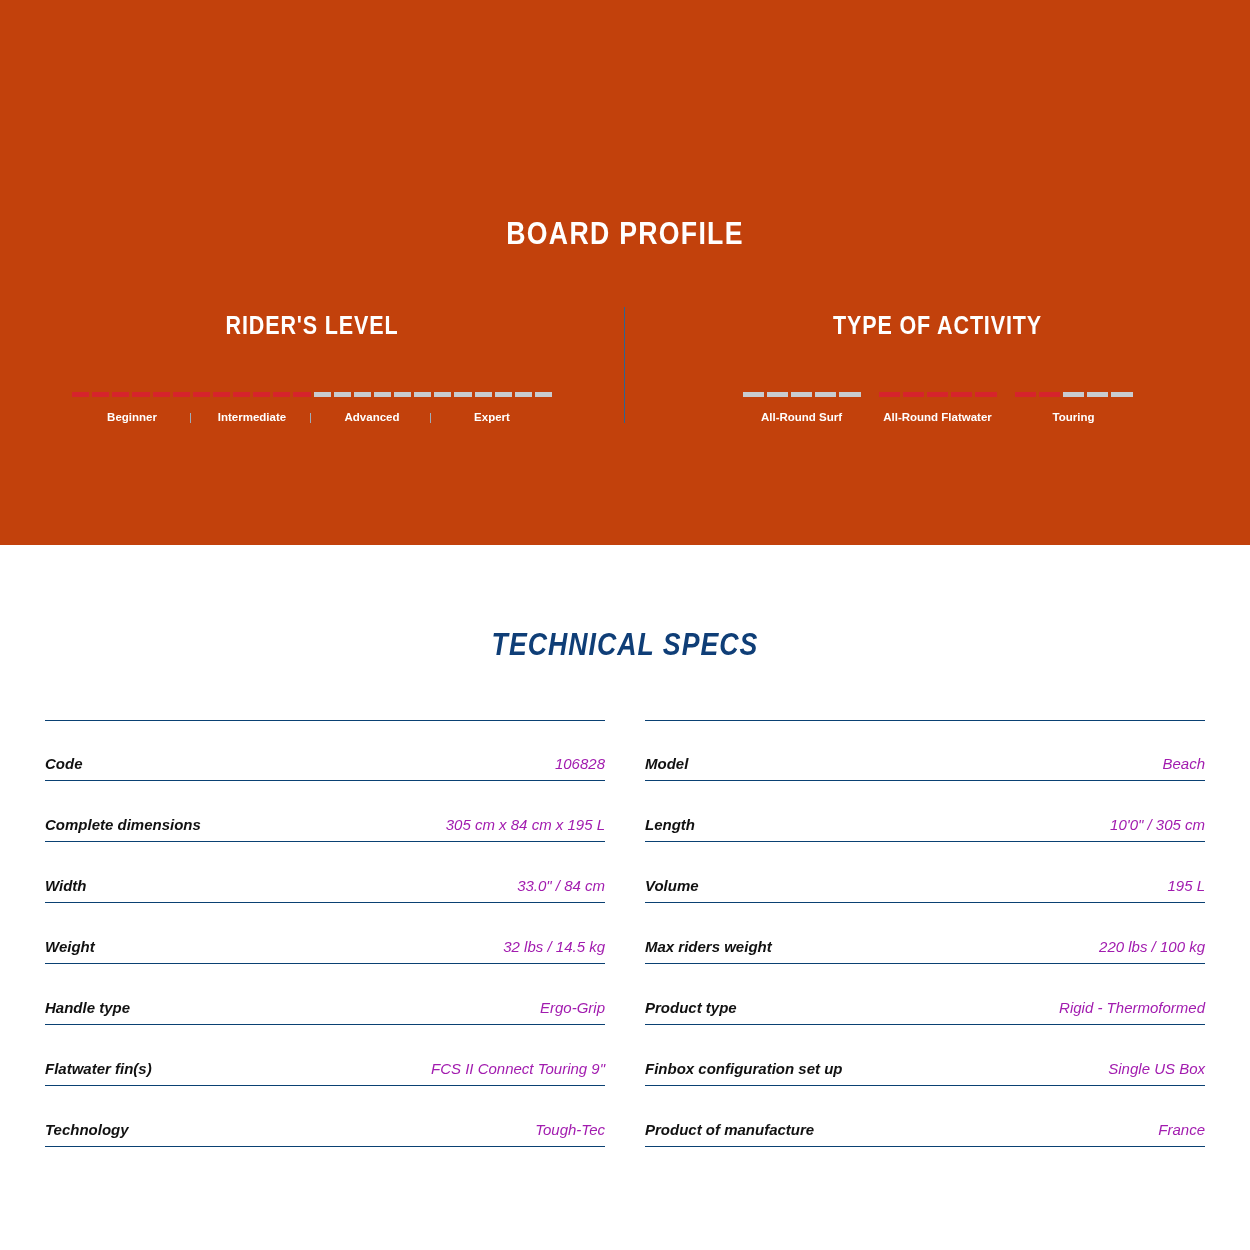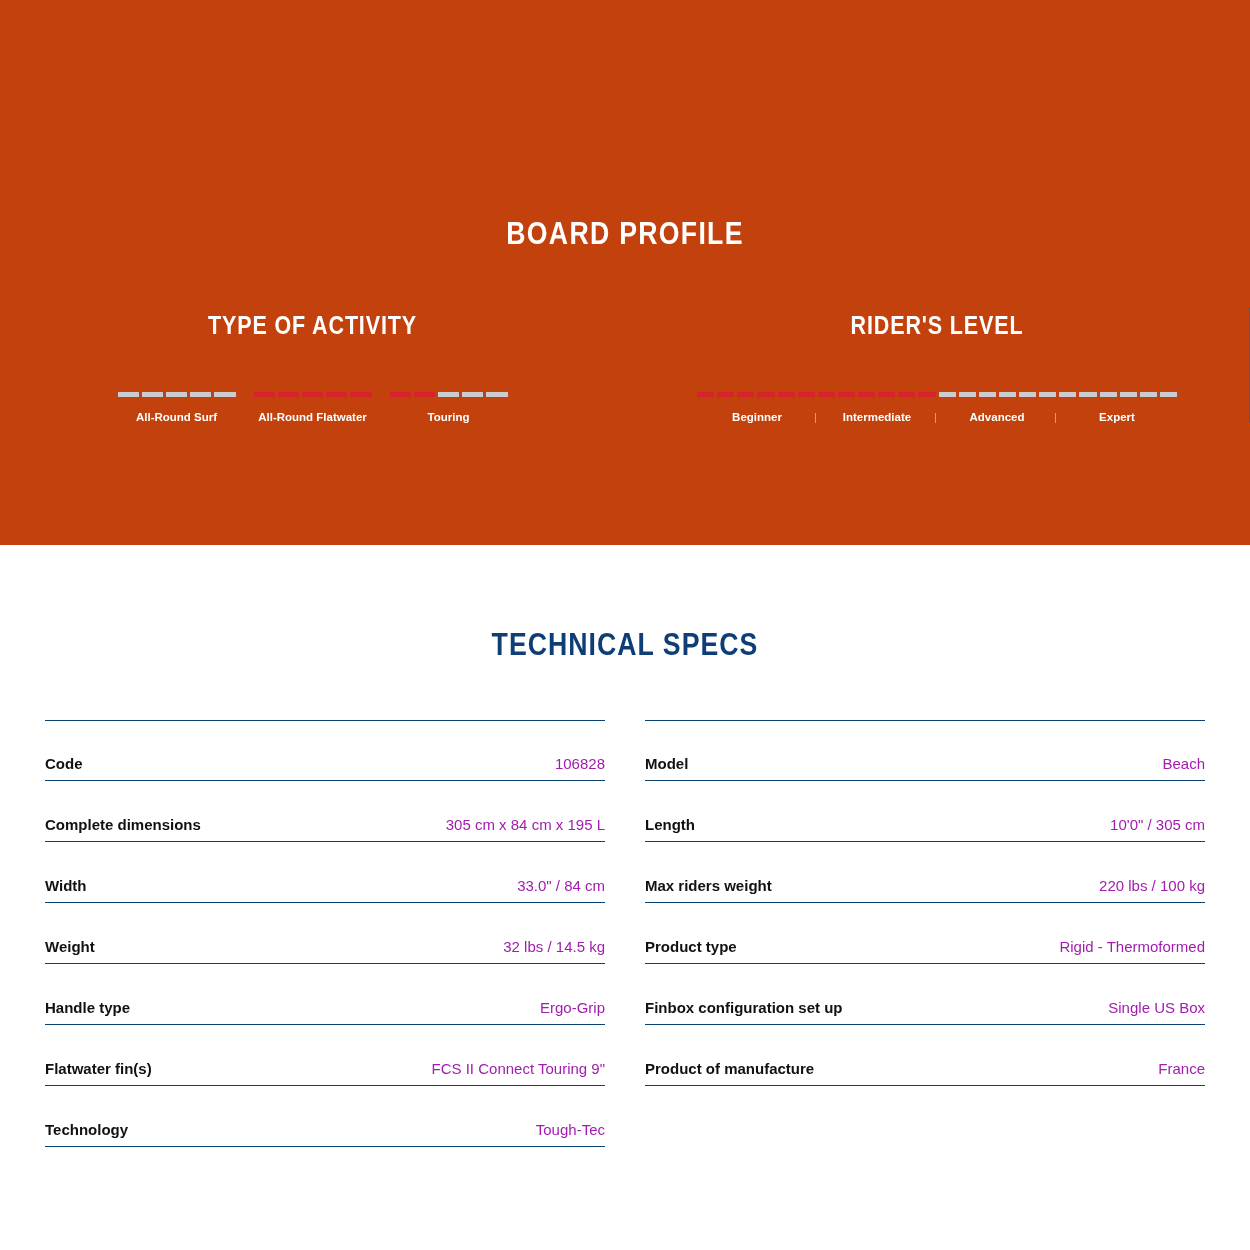--- a/index.html
+++ b/index.html
@@ -91,21 +91,21 @@
   .act-label {
     margin-top: 14px;
     text-align: center;
     color: #ffffff;
     font-size: 11.5px;
     font-weight: bold;
     white-space: nowrap;
   }
 
   
-  .specs { padding: 0 45px; }
+  .specs { padding: 0 45px; font-style: italic; }
   .specs-title {
     text-align: center;
     color: #0f3e77;
     font-size: 31px;
     font-weight: bold;
     letter-spacing: 1.2px;
     margin-top: 82px;
     transform: scaleX(0.86);
   }
   .spec-grid {
@@ -137,20 +137,58 @@
 </head>
 <body>
 
 <div class="page">
 
   <section class="profile">
     <h1 class="profile-title">BOARD PROFILE</h1>
 
     <div class="profile-cols">
 
+      <div class="profile-col left">
+        <h2 class="col-title">RIDER'S LEVEL</h2>
+        <div class="level-wrap">
+          <div class="level-bar" id="level-bar">
+              <span class="seg on"></span>
+              <span class="seg on"></span>
+              <span class="seg on"></span>
+              <span class="seg on"></span>
+              <span class="seg on"></span>
+              <span class="seg on"></span>
+              <span class="seg on"></span>
+              <span class="seg on"></span>
+              <span class="seg on"></span>
+              <span class="seg on"></span>
+              <span class="seg on"></span>
+              <span class="seg on"></span>
+              <span class="seg"></span>
+              <span class="seg"></span>
+              <span class="seg"></span>
+              <span class="seg"></span>
+              <span class="seg"></span>
+              <span class="seg"></span>
+              <span class="seg"></span>
+              <span class="seg"></span>
+              <span class="seg"></span>
+              <span class="seg"></span>
+              <span class="seg"></span>
+              <span class="seg"></span>
+            </div>
+          <div class="level-labels" id="level-labels">
+              <div class="lab">Beginner</div>
+              <div class="lab">Intermediate</div>
+              <div class="lab">Advanced</div>
+              <div class="lab">Expert</div>
+            </div>
+        </div>
+      </div>
+
       <div class="profile-col">
         <h2 class="col-title">TYPE OF ACTIVITY</h2>
         <div class="act-wrap" id="act-wrap">
             <div class="act-item">
               <div class="act-bar">
                 <span class="act-seg"></span>
                 <span class="act-seg"></span>
                 <span class="act-seg"></span>
                 <span class="act-seg"></span>
                 <span class="act-seg"></span>
@@ -173,58 +211,20 @@
                 <span class="act-seg on"></span>
                 <span class="act-seg"></span>
                 <span class="act-seg"></span>
                 <span class="act-seg"></span>
               </div>
               <div class="act-label">Touring</div>
             </div>
           </div>
       </div>
 
-      <div class="profile-col left">
-        <h2 class="col-title">RIDER'S LEVEL</h2>
-        <div class="level-wrap">
-          <div class="level-bar" id="level-bar">
-              <span class="seg on"></span>
-              <span class="seg on"></span>
-              <span class="seg on"></span>
-              <span class="seg on"></span>
-              <span class="seg on"></span>
-              <span class="seg on"></span>
-              <span class="seg on"></span>
-              <span class="seg on"></span>
-              <span class="seg on"></span>
-              <span class="seg on"></span>
-              <span class="seg on"></span>
-              <span class="seg on"></span>
-              <span class="seg"></span>
-              <span class="seg"></span>
-              <span class="seg"></span>
-              <span class="seg"></span>
-              <span class="seg"></span>
-              <span class="seg"></span>
-              <span class="seg"></span>
-              <span class="seg"></span>
-              <span class="seg"></span>
-              <span class="seg"></span>
-              <span class="seg"></span>
-              <span class="seg"></span>
-            </div>
-          <div class="level-labels" id="level-labels">
-              <div class="lab">Beginner</div>
-              <div class="lab">Intermediate</div>
-              <div class="lab">Advanced</div>
-              <div class="lab">Expert</div>
-            </div>
-        </div>
-      </div>
-
     </div>
   </section>
 
   <section class="specs">
     <h2 class="specs-title">TECHNICAL SPECS</h2>
     <div class="spec-grid">
       <div class="spec-col" id="spec-left">
           <div class="spec-row">
             <div class="spec-key">Code</div>
             <div class="spec-val">106828</div>
@@ -257,20 +257,24 @@
       <div class="spec-col" id="spec-right">
           <div class="spec-row">
             <div class="spec-key">Model</div>
             <div class="spec-val">Beach</div>
           </div>
           <div class="spec-row">
             <div class="spec-key">Length</div>
             <div class="spec-val">10'0" / 305 cm</div>
           </div>
           <div class="spec-row">
+            <div class="spec-key">Volume</div>
+            <div class="spec-val">195 L</div>
+          </div>
+          <div class="spec-row">
             <div class="spec-key">Max riders weight</div>
             <div class="spec-val">220 lbs / 100 kg</div>
           </div>
           <div class="spec-row">
             <div class="spec-key">Product type</div>
             <div class="spec-val">Rigid - Thermoformed</div>
           </div>
           <div class="spec-row">
             <div class="spec-key">Finbox configuration set up</div>
             <div class="spec-val">Single US Box</div>

